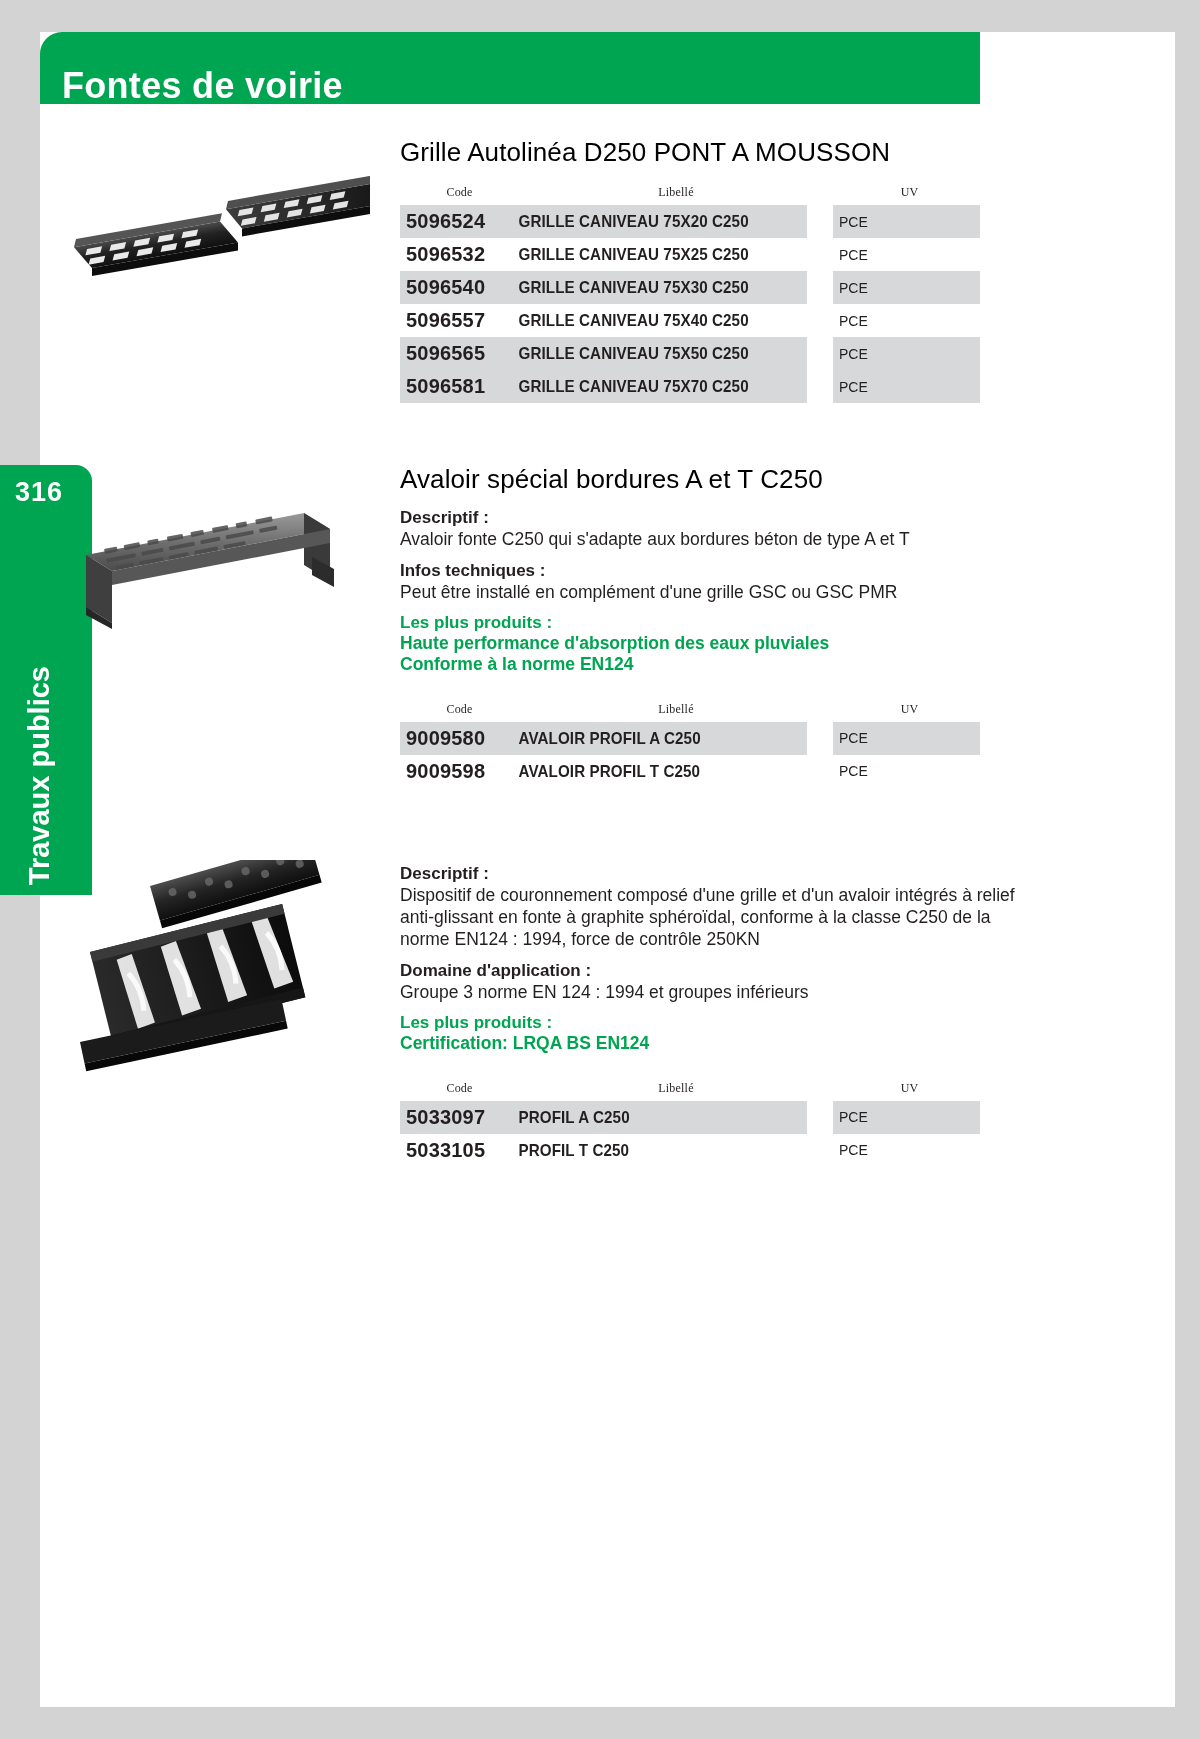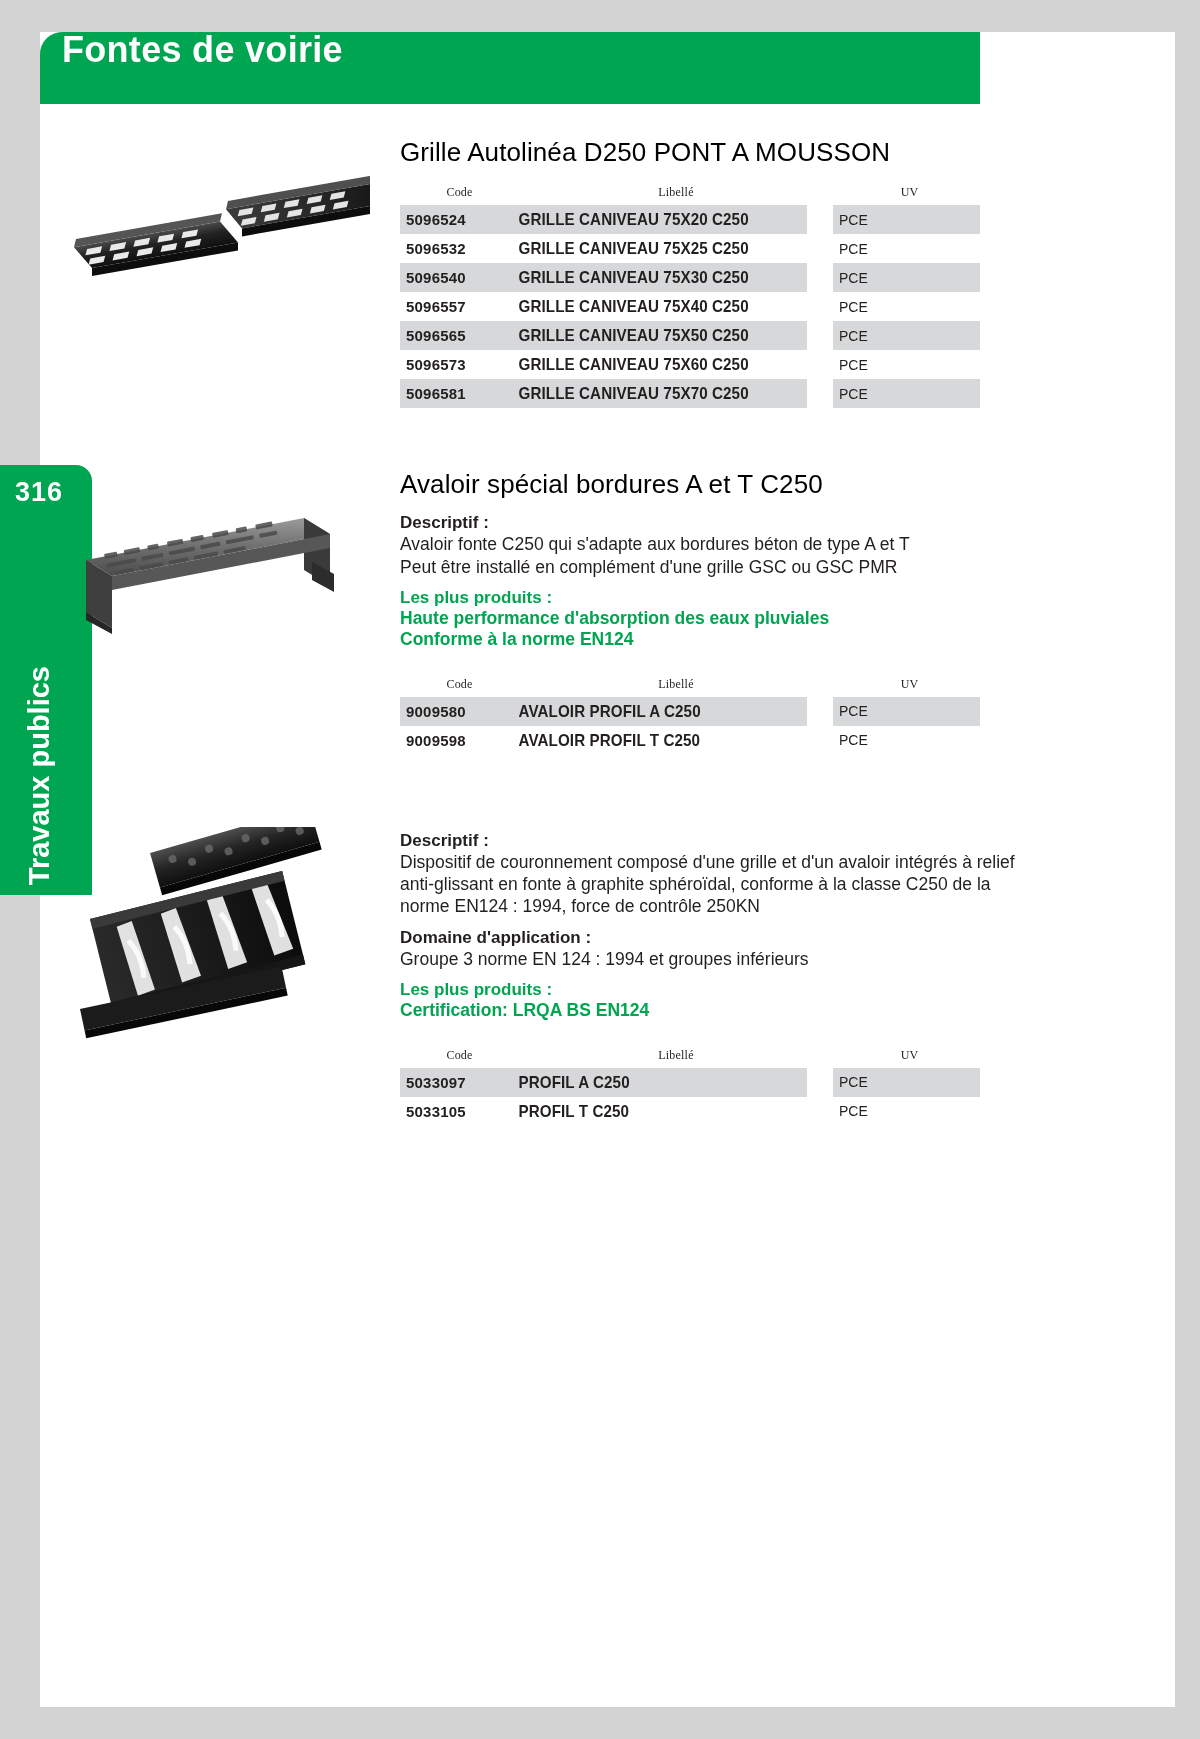--- a/index.html
+++ b/index.html
@@ -34,21 +34,21 @@
   
   .header-band {
     position: absolute;
     left: 40px;
     top: 32px;
     width: 940px;
     height: 72px;
     background: #00a551;
     border-top-left-radius: 22px;
     display: flex;
-    align-items: flex-start;
+    align-items: flex-end;
   }
 
   .header-title {
     color: #ffffff;
     font-size: 36px;
     font-weight: bold;
     letter-spacing: 0.3px;
     padding-left: 22px;
     line-height: 1;
   }
@@ -170,21 +170,21 @@
 
   table.spec tbody td {
     font-size: 16px;
     color: #231f20;
     padding: 5px 0 5px 6px;
     vertical-align: middle;
     white-space: nowrap;
   }
   table.spec tbody td.code {
     font-weight: bold;
-    font-size: 15px;
+    font-size: 20px;
     letter-spacing: 0.2px;
   }
   table.spec tbody td.lib {
     font-weight: bold;
     font-size: 16.5px;
     font-stretch: condensed;
     transform: scaleX(0.92);
     transform-origin: left center;
     letter-spacing: 0.1px;
   }
@@ -311,25 +311,20 @@
               <td class="uv">PCE</td>
             </tr>
             <tr>
               <td class="code">5096557</td>
               <td class="lib">GRILLE CANIVEAU 75X40 C250</td>
               <td class="uv">PCE</td>
             </tr>
             <tr class="shaded">
               <td class="code">5096565</td>
               <td class="lib">GRILLE CANIVEAU 75X50 C250</td>
-              <td class="uv">PCE</td>
-            </tr>
-            <tr>
-              <td class="code">5096573</td>
-              <td class="lib">GRILLE CANIVEAU 75X60 C250</td>
               <td class="uv">PCE</td>
             </tr>
             <tr class="shaded">
               <td class="code">5096581</td>
               <td class="lib">GRILLE CANIVEAU 75X70 C250</td>
               <td class="uv">PCE</td>
             </tr>
           </tbody>
         </table>
       </div>
@@ -384,20 +379,21 @@
           </svg>
         </div>
       </div>
 
       <div class="product-body">
         <div class="product-title">Avaloir spécial bordures A et T C250</div>
 
         <div class="field-label">Descriptif :</div>
         <div class="field-text">Avaloir fonte C250 qui s'adapte aux bordures béton de type A et T</div>
 
+        <div class="field-label">Infos techniques :</div>
         <div class="field-text">Peut être installé en complément d'une grille GSC ou GSC PMR</div>
 
         <div class="field-label green">Les plus produits :</div>
         <div class="field-text green">Haute performance d'absorption des eaux pluviales</div>
         <div class="field-text green">Conforme à la norme EN124</div>
 
         <table class="spec" style="margin-top:24px;">
           <colgroup>
               <col class="c-code">
               <col class="c-lib">

